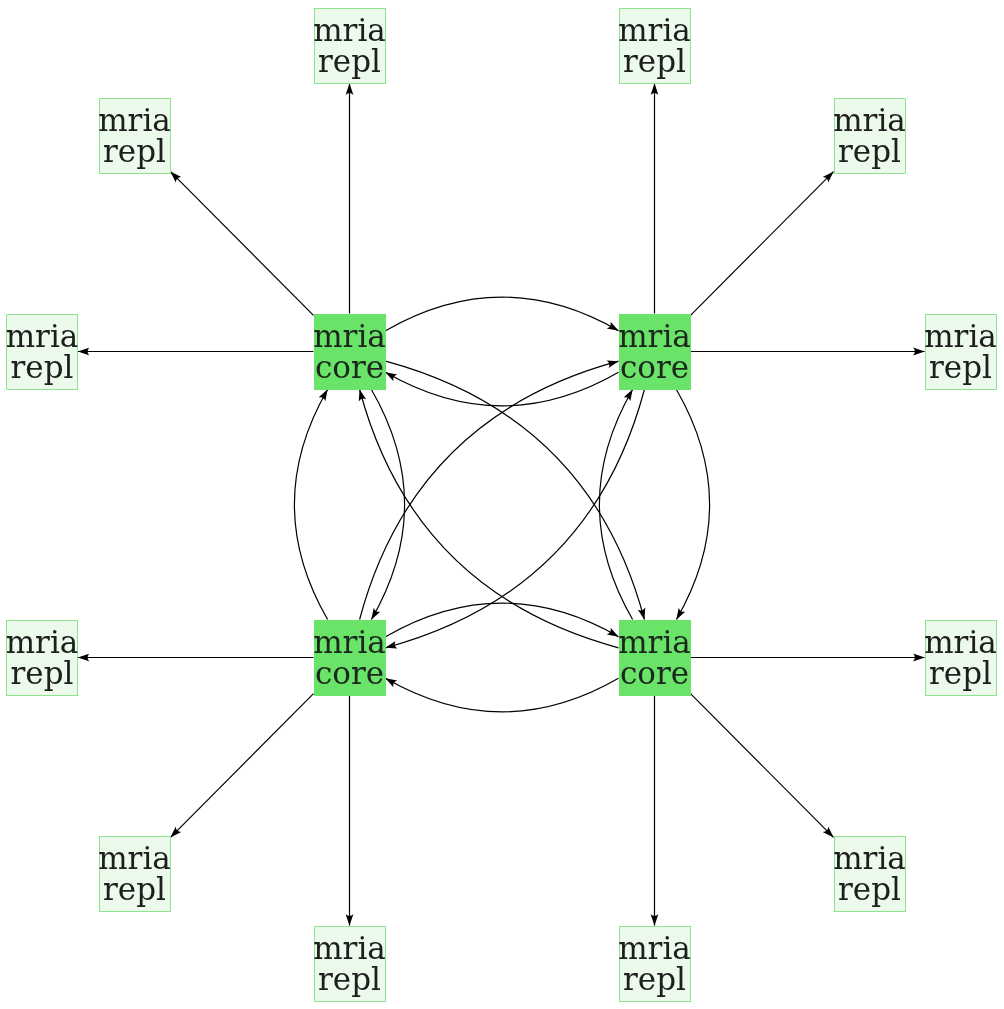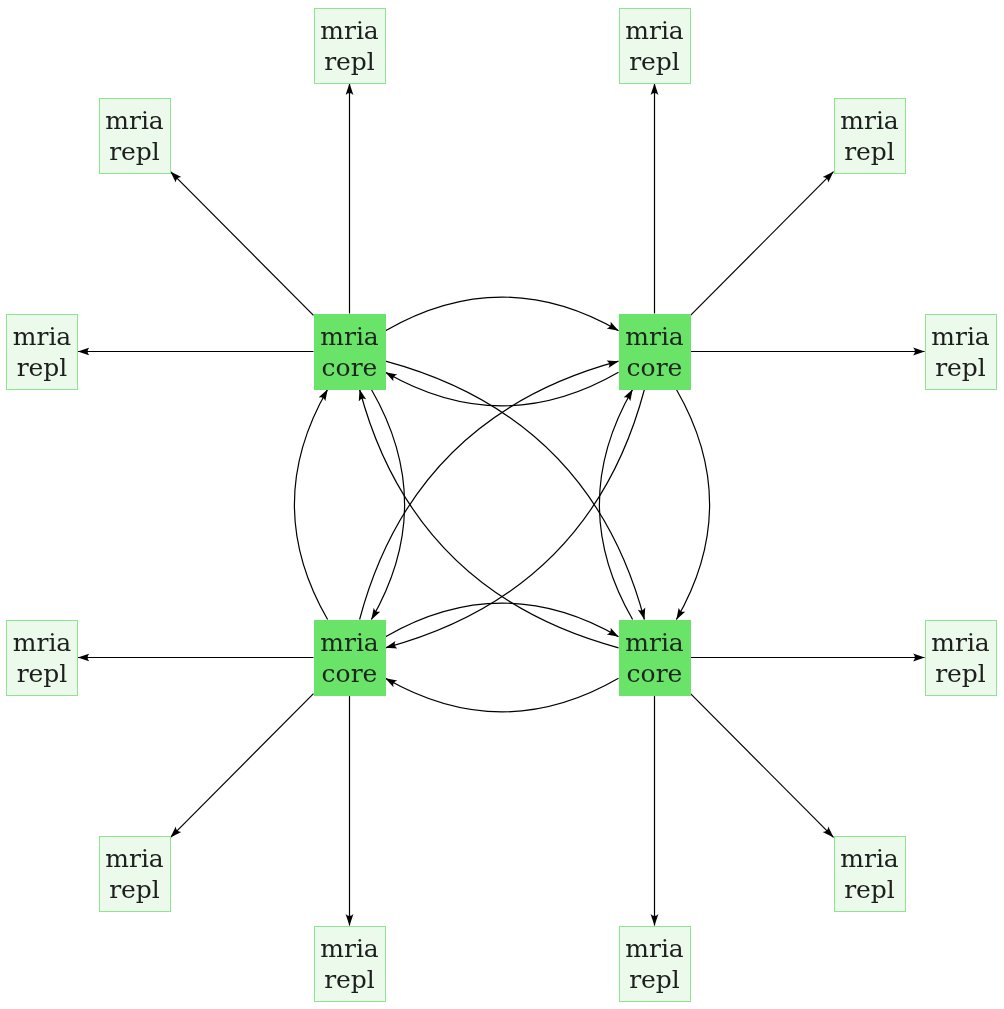--- a/index.html
+++ b/index.html
@@ -13,21 +13,21 @@
   }
   .canvas svg { position: absolute; left: 0; top: 0; }
   .node {
     position: absolute;
     box-sizing: border-box;
     display: flex;
     flex-direction: column;
     align-items: center;
     justify-content: center;
     text-align: center;
-    font-size: 25px;
+    font-size: 31px;
     line-height: 31px;
     user-select: none;
   }
   .nl { white-space: nowrap; }
 </style>
 </head>
 <body>
 
 <div class="canvas" id="diagram-canvas" style="width: 1004px; height: 1009px; background: rgb(255, 255, 255);">
   <svg id="edges-svg" width="1004" height="1009" viewBox="0 0 1004 1009">

